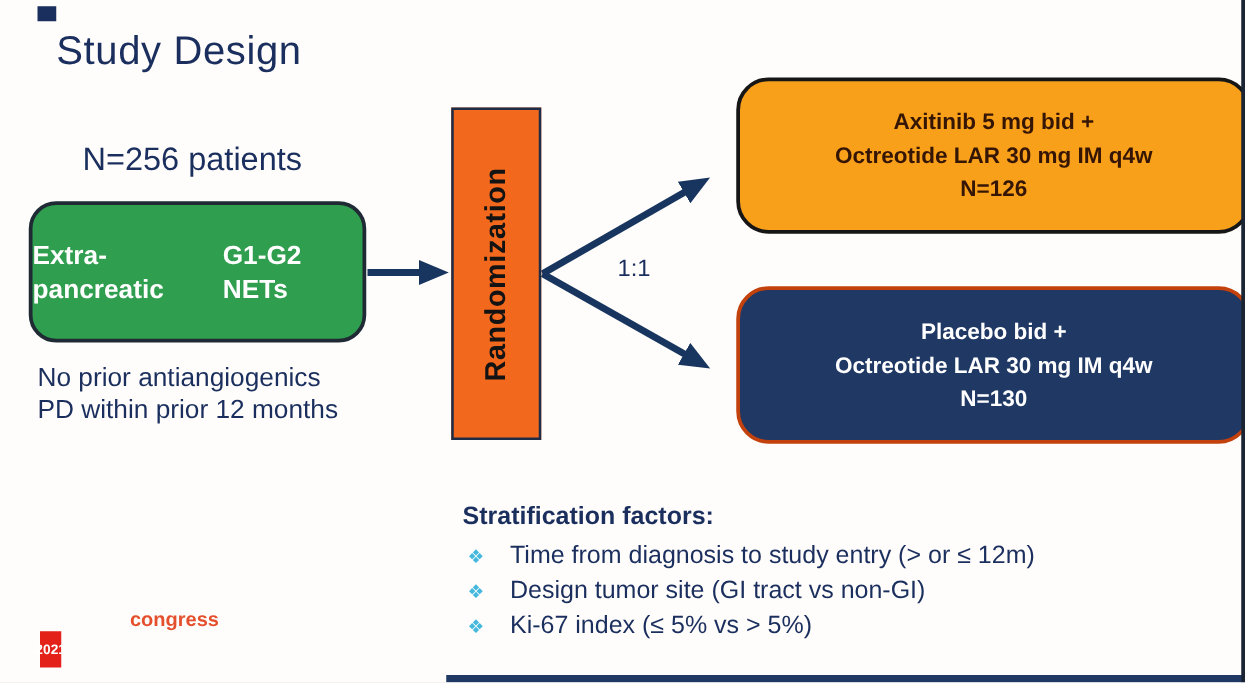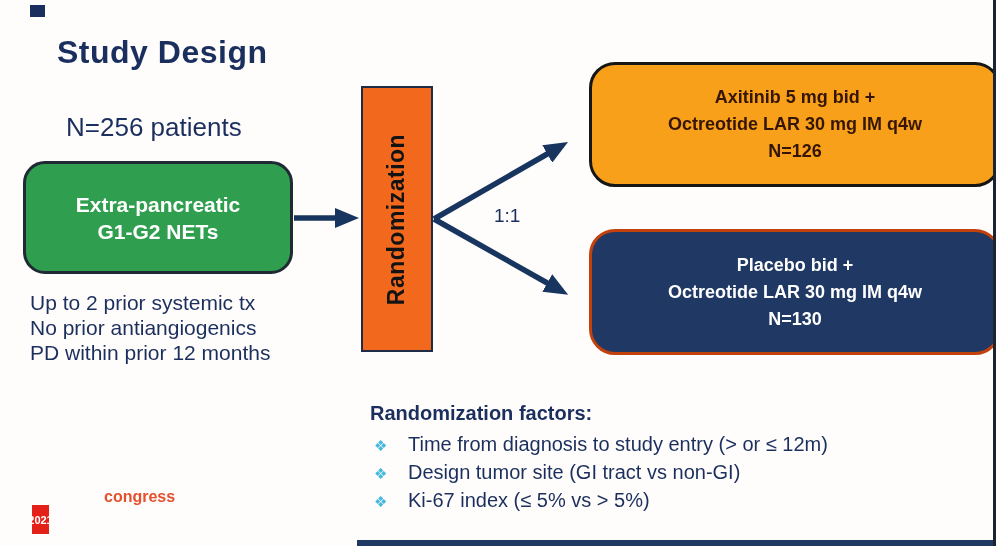--- a/index.html
+++ b/index.html
@@ -2,26 +2,26 @@
 <html style="--navy-text: #1b2f5e; --green-box: #2f9e4e; --orange-randomization: #f2691d; --orange-arm: #f9a01b; --navy-arm: #1f3864; --arrow: #17355e; --bullet-cyan: #45b9dd; --arm-top-text: #351504; --esmo-red: #e32119; --esmo-green: #3f9c35; --esmo-navy: #2a2e6d; --congress-red: #e4502e;"><head>
 <meta charset="utf-8">
 <style>
   html,body{margin:0;padding:0;background:#e9e9e9;}
   .slide{
     position:relative;width:996px;height:546px;background:#fffdfb;
     font-family:"Liberation Sans",sans-serif;overflow:hidden;
     color:var(--navy-text,#1b2f5e);
   }
   .corner-square{position:absolute;left:30px;top:5px;width:15px;height:12px;background:var(--navy-text,#1b2f5e);}
-  .title{position:absolute;left:41px;top:18px;margin:16px;font-size:32px;font-weight:bold;color:var(--navy-text,#1b2f5e);letter-spacing:0.5px;}
+  .title{position:absolute;left:41px;top:18px;margin:4px;font-size:32px;font-weight:normal;color:var(--navy-text,#1b2f5e);letter-spacing:0.5px;}
   .patients{position:absolute;left:66px;top:112px;font-size:26px;color:var(--navy-text,#1b2f5e);}
   .green-box{
     position:absolute;left:23px;top:161px;width:270px;height:113px;
     background:var(--green-box,#2f9e4e);border:3px solid #1f2a35;border-radius:22px;
-    display:flex;flex-direction:column;justify-content:center;align-items:center;
+    display:flex;flex-direction:row;justify-content:center;align-items:center;
     color:#fff;font-weight:bold;font-size:21px;line-height:27px;box-sizing:border-box;
   }
   .criteria{position:absolute;left:30px;top:290px;font-size:21px;line-height:25px;color:var(--navy-text,#1b2f5e);}
   .arrows{position:absolute;left:0;top:0;width:996px;height:546px;pointer-events:none;}
   .rand-box{
     position:absolute;left:361px;top:86px;width:72px;height:266px;
     background:var(--orange-randomization,#f2691d);border:2.5px solid #1e2c47;box-sizing:border-box;
     display:flex;justify-content:center;align-items:center;
   }
   .rand-text{transform:rotate(-90deg);white-space:nowrap;font-size:23px;font-weight:bold;color:#131313;letter-spacing:0.5px;}
@@ -61,21 +61,20 @@
   <h1 class="title">Study Design</h1>
 
   <div class="patients">N=256 patients</div>
 
   <div class="green-box">
     <div>Extra-pancreatic</div>
     <div>G1-G2 NETs</div>
   </div>
 
   <div class="criteria">
-    <div>Up to 2 prior systemic tx</div>
     <div>No prior antiangiogenics</div>
     <div>PD within prior 12 months</div>
   </div>
 
   <svg class="arrows" viewBox="0 0 996 546" xmlns="http://www.w3.org/2000/svg">
     <defs>
       <marker id="ah" markerUnits="userSpaceOnUse" markerWidth="24" markerHeight="20" refX="2" refY="10" orient="auto">
         <path d="M0,0 L24,10 L0,20 Z" style="fill:var(--arrow,#17355e)"></path>
       </marker>
     </defs>
@@ -96,21 +95,21 @@
     <div>N=126</div>
   </div>
 
   <div class="arm arm-bottom">
     <div>Placebo bid +</div>
     <div>Octreotide LAR 30 mg IM q4w</div>
     <div>N=130</div>
   </div>
 
   <div class="strat">
-    <div class="strat-head">Randomization factors:</div>
+    <div class="strat-head">Stratification factors:</div>
     <div class="strat-item">
       <span class="bullet">❖</span>
       <span>Time from diagnosis to study entry (&gt; or ≤ 12m)</span>
     </div>
     <div class="strat-item">
       <span class="bullet">❖</span>
       <span>Design tumor site (GI tract vs non-GI)</span>
     </div>
     <div class="strat-item">
       <span class="bullet">❖</span>

